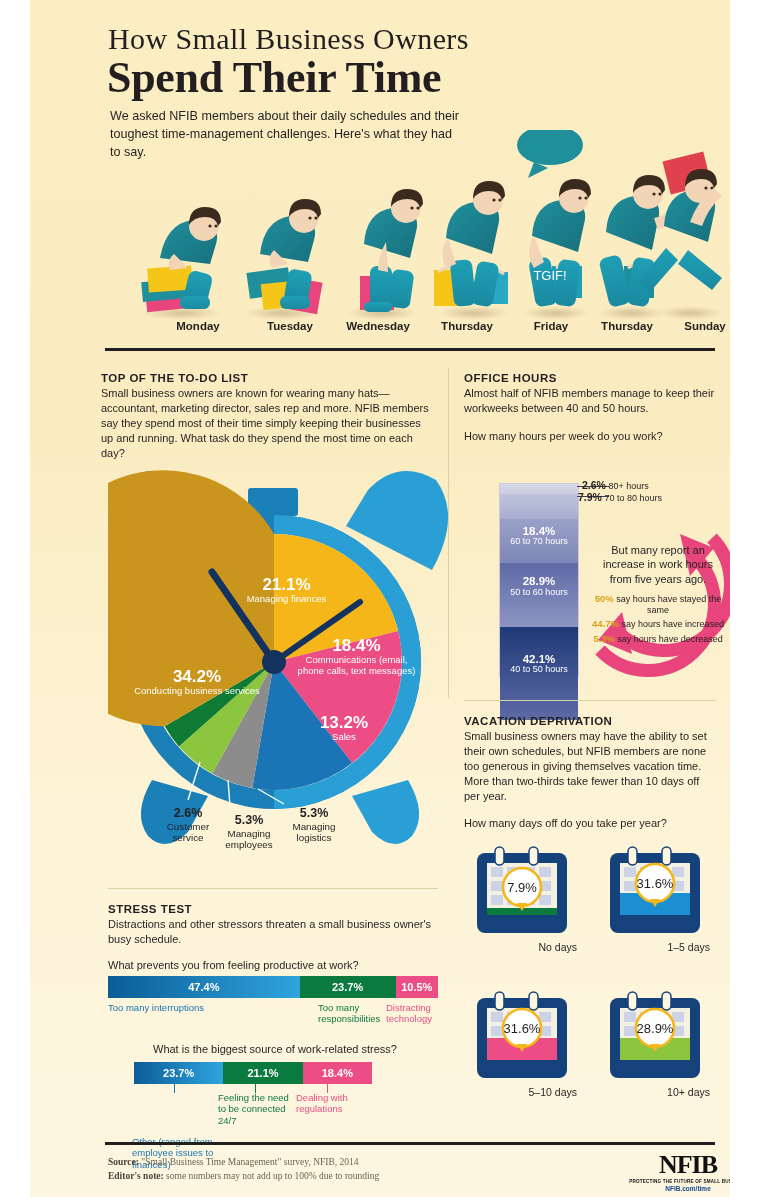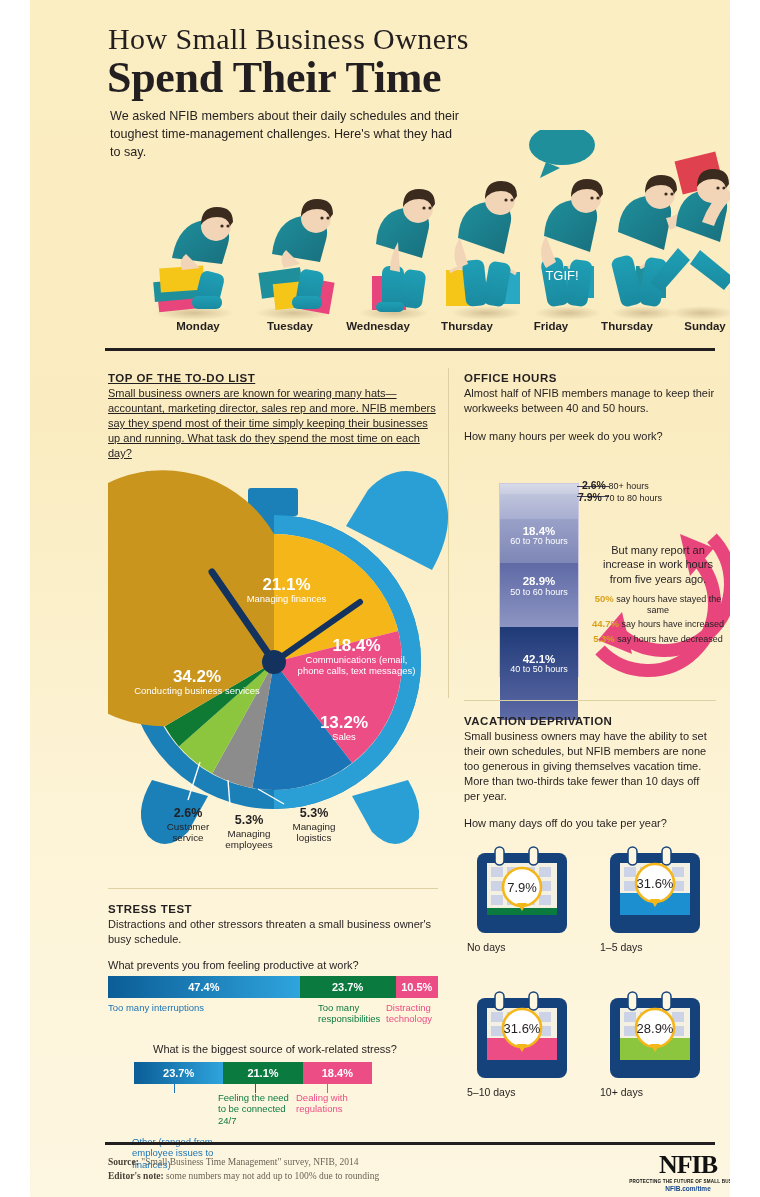--- a/index.html
+++ b/index.html
@@ -10,31 +10,31 @@
         overflow:hidden;}
 
   
   .h-kicker{position:absolute;left:78px;top:22px;font-family:"Liberation Serif",serif;
             font-size:30px;letter-spacing:.4px;color:#231f20;}
   .h-title{position:absolute;left:77px;top:52px;font-family:"Liberation Serif",serif;
            font-size:44px;font-weight:bold;letter-spacing:-.3px;color:#231f20;}
   .h-sub{position:absolute;left:80px;top:108px;width:350px;font-size:12.6px;line-height:1.42;color:#231f20;}
 
   
-  .scene{position:absolute;left:16px;top:130px;width:702px;height:190px;}
+  .scene{position:absolute;left:4px;top:130px;width:702px;height:190px;}
   .daylabel{position:absolute;top:320px;font-size:11.5px;font-weight:bold;color:#231f20;text-align:center;}
 
   .rule{position:absolute;left:75px;width:610px;height:3px;background:#231f20;}
 
   
   .sec-h{font-size:11.5px;font-weight:bold;letter-spacing:.5px;color:#231f20;}
   .sec-b{font-size:11px;line-height:1.37;color:#231f20;}
   .q{font-size:11px;color:#231f20;}
 
-  .colL{position:absolute;left:78px;top:372px;width:330px;text-decoration:underline;}
+  .colL{position:absolute;left:71px;top:372px;width:330px;}
   .colR{position:absolute;left:434px;top:372px;width:252px;}
   .vline{position:absolute;left:418px;top:368px;width:1px;height:330px;background:#ddd1a4;}
   .hline-r{position:absolute;left:434px;width:252px;height:1px;background:#ddd1a4;}
   .hline-l{position:absolute;left:78px;width:330px;height:1px;background:#ddd1a4;}
 
   
   .clockwrap{position:absolute;left:78px;top:462px;width:345px;height:420px;}
   .pielabel{position:absolute;color:#fff;text-align:center;pointer-events:none;}
   .pielabel .big{font-size:17px;font-weight:bold;display:block;line-height:1.05;}
   .pielabel .sm{font-size:9.5px;display:block;line-height:1.15;}
@@ -57,21 +57,21 @@
   .cycletext .t2 b{color:#d8a21a;font-size:9.5px;}
 
   
   .sbar{position:absolute;height:22px;display:flex;}
   .sseg{display:flex;align-items:center;justify-content:center;color:#fff;
         font-size:11px;font-weight:bold;}
   .slab{position:absolute;text-align:left;font-size:9.5px;line-height:1.2;}
 
   
   .cal{position:absolute;width:110px;height:92px;}
-  .calname{position:absolute;text-align:left;width:110px;font-size:10.5px;color:#231f20;}
+  .calname{position:absolute;text-align:right;width:110px;font-size:10.5px;color:#231f20;}
 
   
   .foot{position:absolute;left:78px;top:1156px;font-family:"Liberation Serif",serif;
         font-size:9.5px;line-height:1.45;color:#6b6456;}
   .foot b{color:#4a443a;}
   .logo{position:absolute;left:598px;top:1152px;width:120px;text-align:center;}
   .logo .n{font-family:"Liberation Serif",serif;font-size:26px;font-weight:bold;
            letter-spacing:-1px;color:#111;line-height:1;}
   .logo .t{font-size:4.6px;font-weight:bold;letter-spacing:.2px;color:#111;margin-top:1px;}
   .logo .u{font-size:6.5px;font-weight:bold;color:#15468f;margin-top:1px;}

